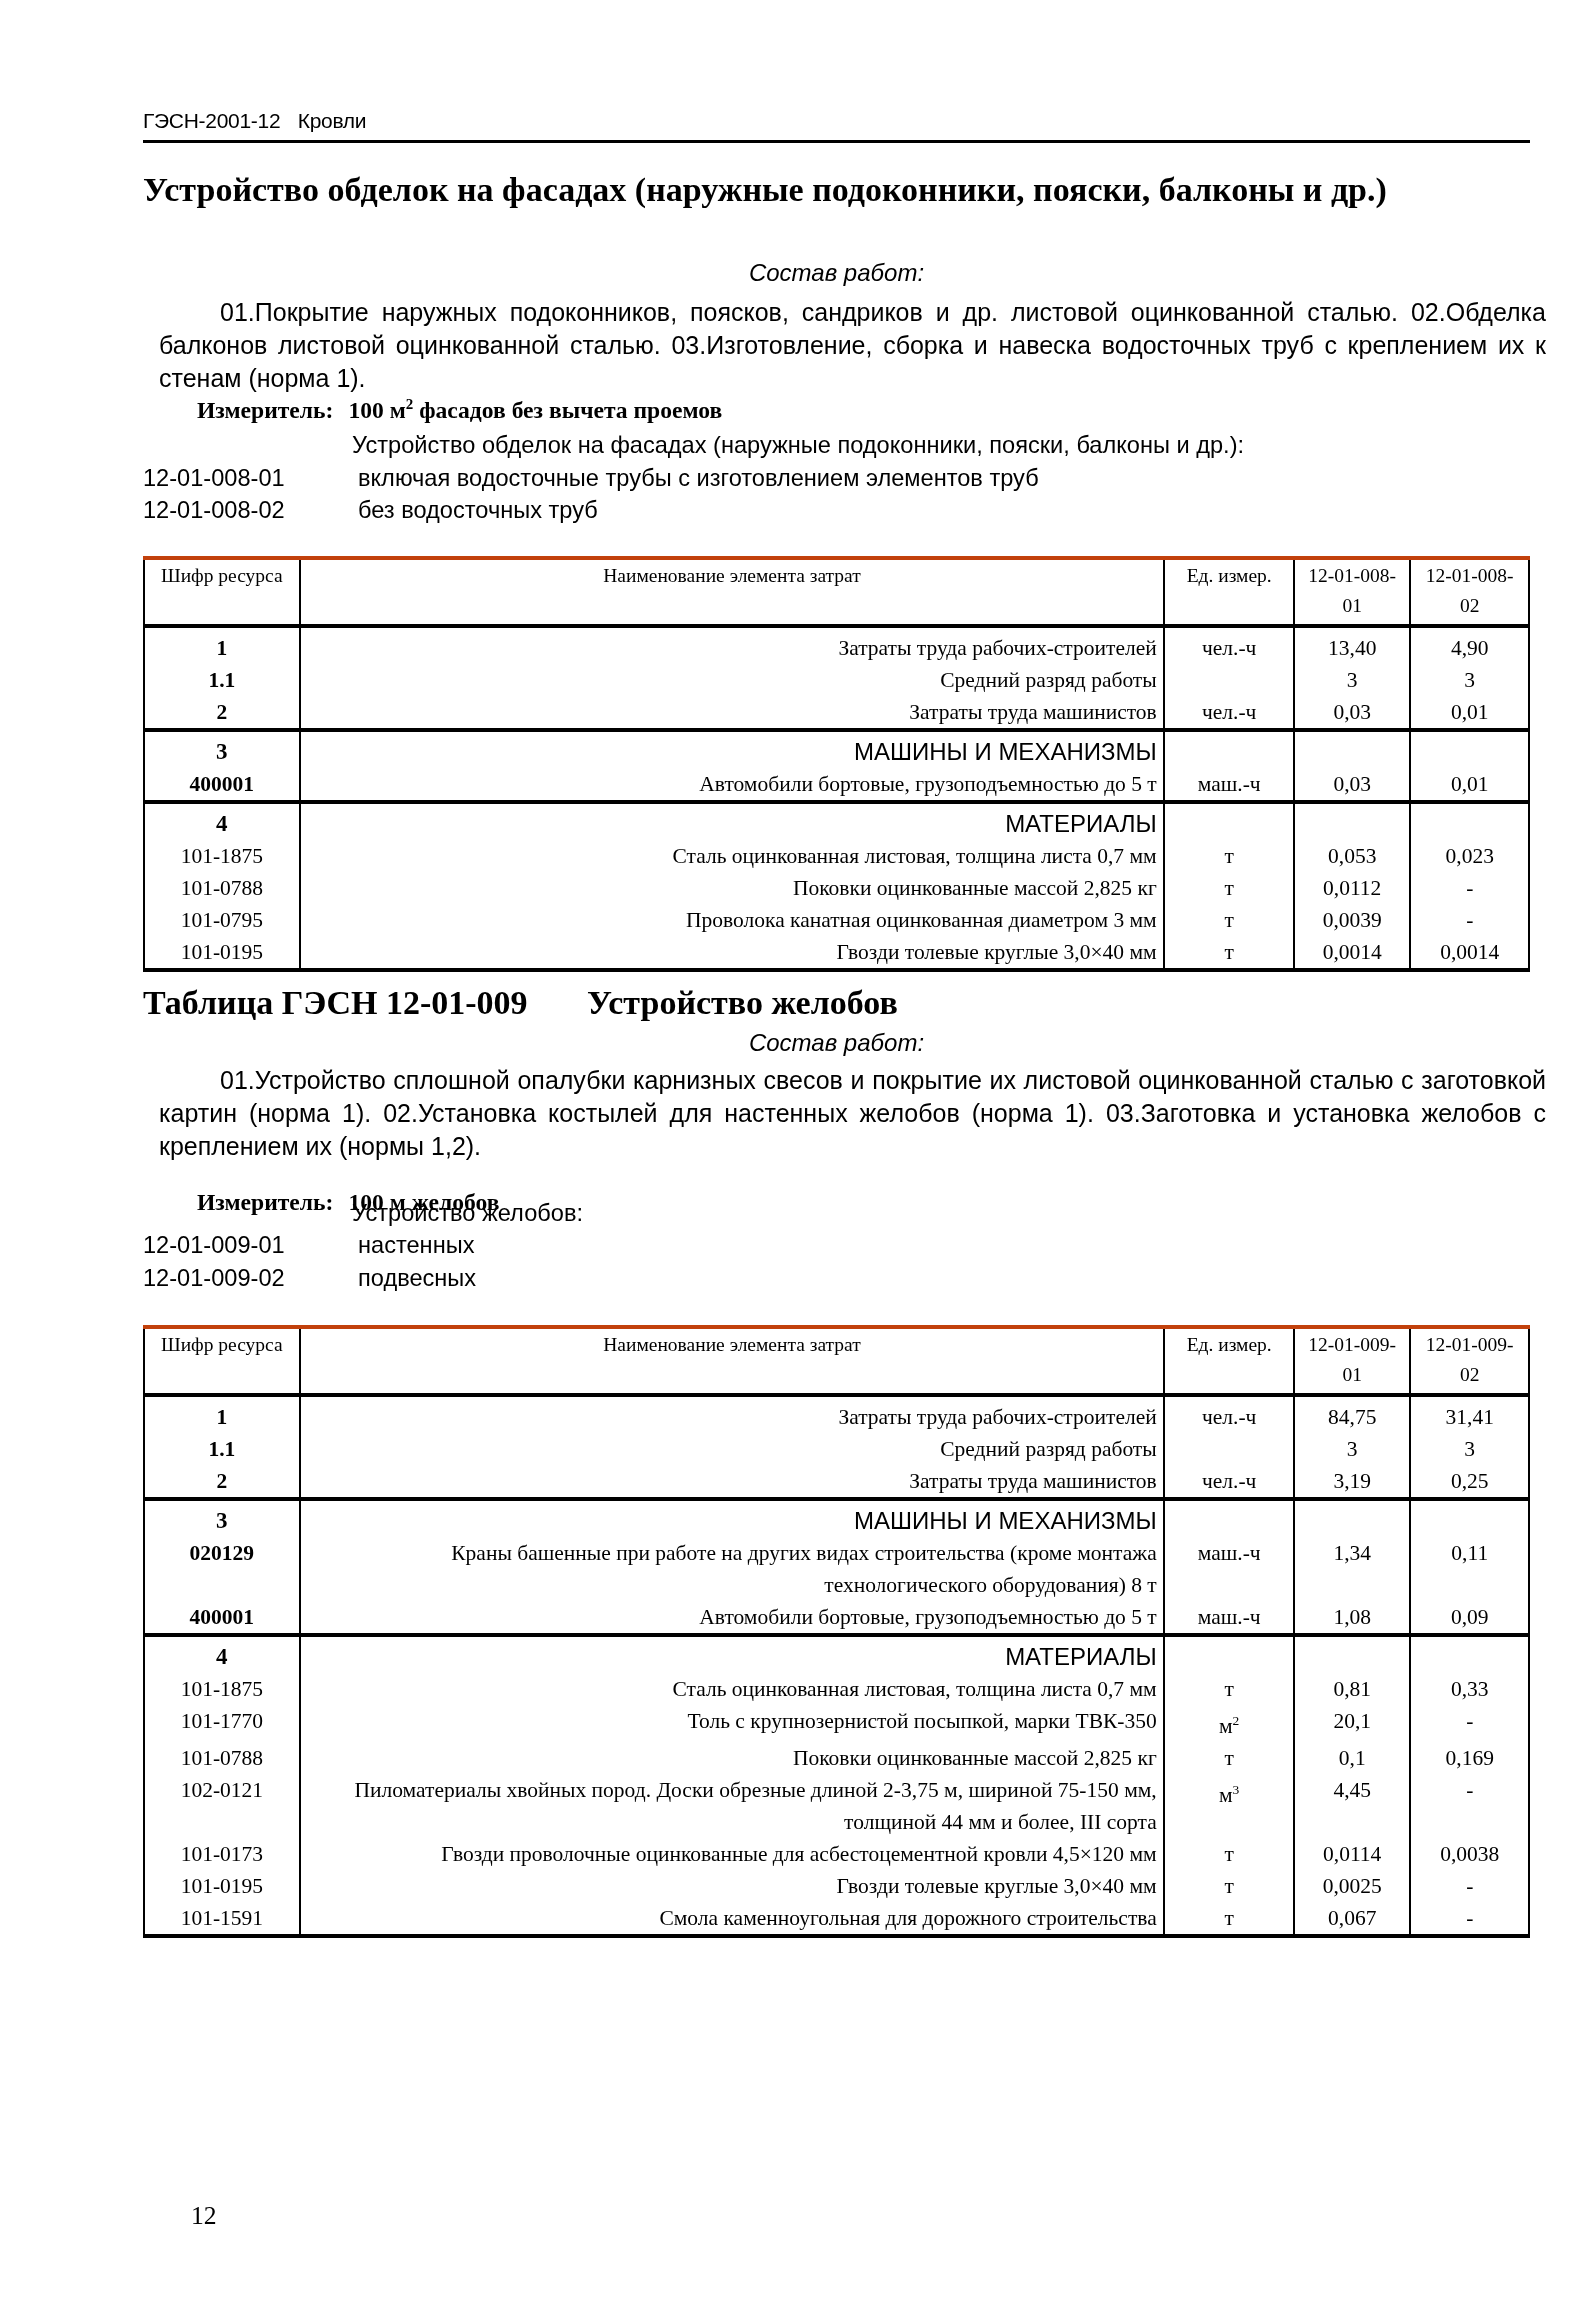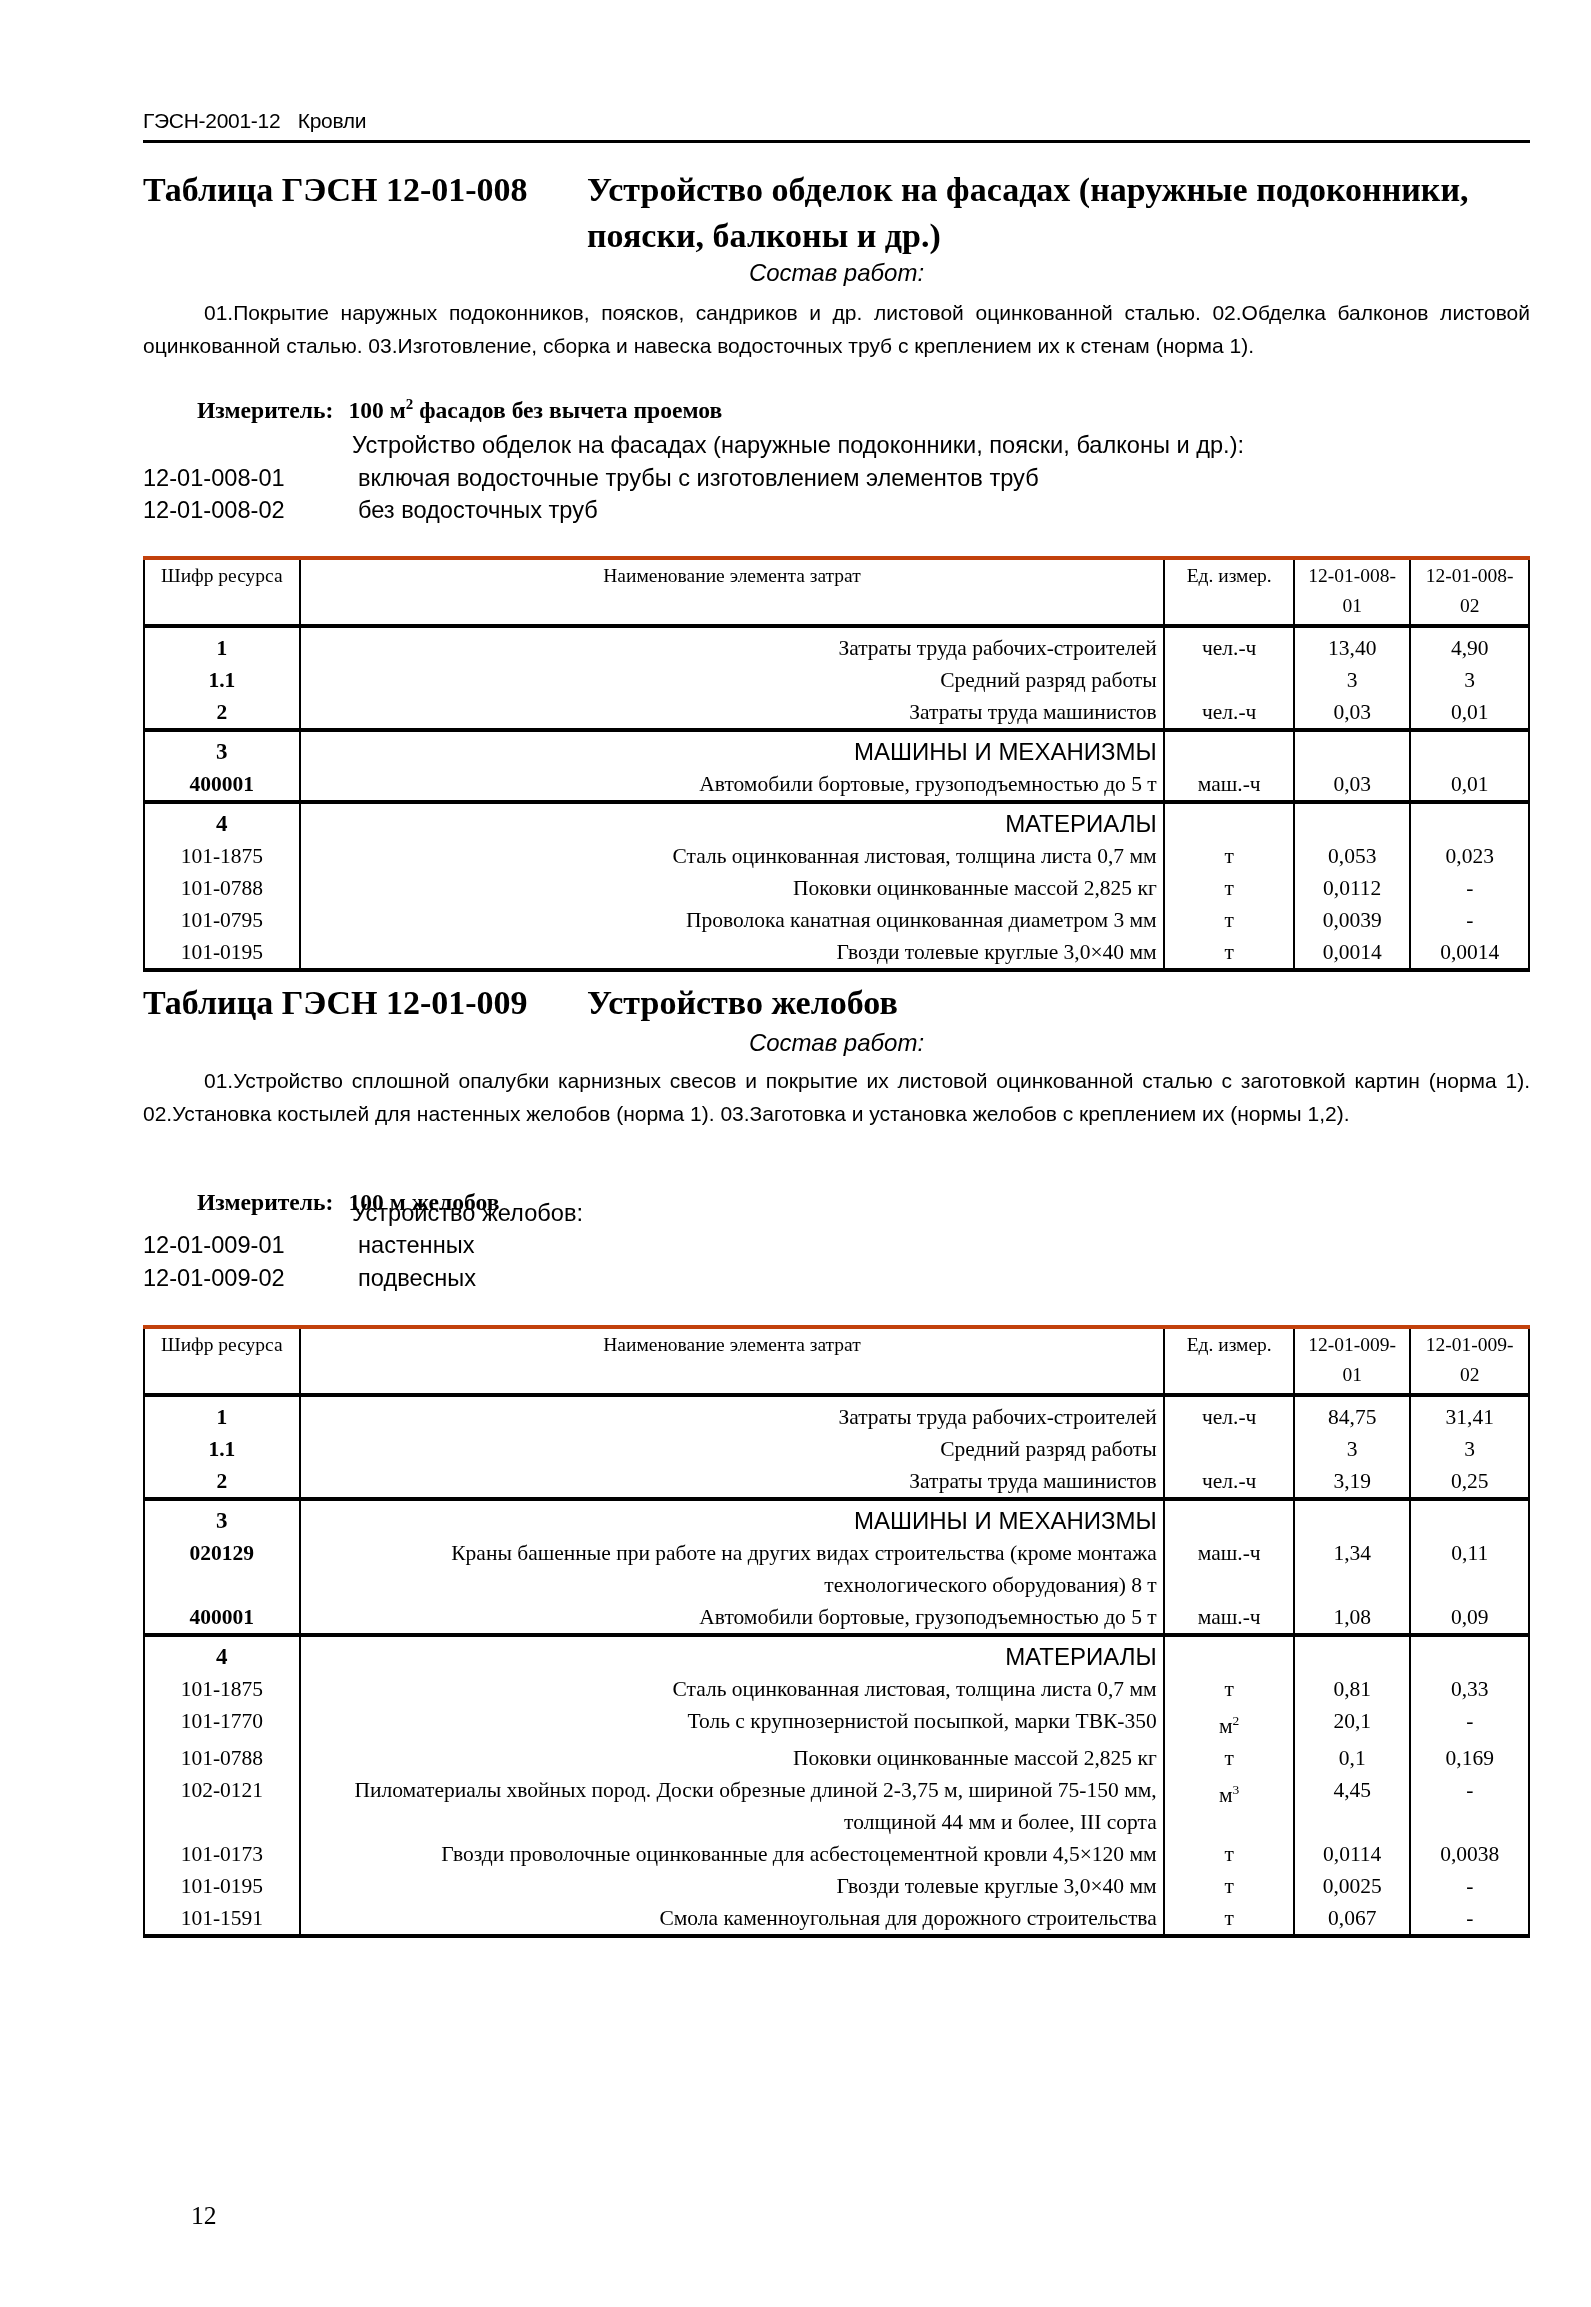--- a/index.html
+++ b/index.html
@@ -8,21 +8,21 @@
 
   .running-head { position: absolute; top: 109px; left: 0; font-family: "Liberation Sans", sans-serif; font-size: 21px; letter-spacing: -0.3px; }
   .running-head span + span { margin-left: 17.5px; }
   .head-rule { position: absolute; top: 140px; left: 0; width: 1387px; height: 3.4px; background: #000; }
 
   .tbl-title { position: absolute; left: 0; width: 1387px; font-family: "Liberation Serif", serif; font-weight: bold; font-size: 34px; line-height: 46px; display: flex; }
   .tbl-title .code { width: 444px; flex: none; white-space: nowrap; }
   .tbl-title .name { flex: 1; }
 
   .sostav { position: absolute; left: 0; width: 1387px; text-align: center; font-family: "Liberation Sans", sans-serif; font-style: italic; font-size: 24px; }
-  .works { position: absolute; left: 0; width: 1387px; font-family: "Liberation Sans", sans-serif; font-size: 21px; line-height: 33px; text-indent: 61px; text-align: justify; }
+  .works { position: absolute; left: 16px; width: 1387px; font-family: "Liberation Sans", sans-serif; font-size: 25px; line-height: 33px; text-indent: 61px; text-align: justify; }
   .meter { position: absolute; left: 54px; font-family: Liberation Serif, serif; font-weight: bold; font-size: 23.6px; }
   .meter .lbl { margin-right: 15px; }
   .meter sup { font-size: 15px; }
   .group-title { position: absolute; left: 209px; font-family: "Liberation Sans", sans-serif; font-size: 23.6px; }
   .norm { position: absolute; left: 0; font-family: "Liberation Sans", sans-serif; font-size: 23.6px; display: flex; }
   .norm .ncode { width: 215px; flex: none; }
 
   table.resources { position: absolute; left: 0; width: 1387px; border-collapse: collapse; font-family: "Liberation Serif", serif; font-size: 21.5px; }
   table.resources td, table.resources th { border-left: 2px solid #000; border-right: 2px solid #000; padding: 0 6.7px; vertical-align: top; line-height: 32px; }
   table.resources thead th { font-weight: normal; font-size: 19.5px; line-height: 30px; border-top: 4px solid #c2410c; border-bottom: 4px solid #000; padding-top: 1.3px; padding-bottom: 2.7px; }
@@ -43,21 +43,20 @@
 <body>
 
 <div class="page">
 
   <div class="running-head">
     <span>ГЭСН-2001-12</span><span>Кровли</span>
   </div>
   <div class="head-rule"></div>
 
   <div class="tbl-title" style="top:167px;">
-    <span class="code">Таблица ГЭСН  12-01-008</span>
     <span class="name">Устройство обделок на фасадах (наружные подоконники, пояски, балконы и др.)</span>
   </div>
   <div class="sostav" style="top:259px;">Состав работ:</div>
   <div class="works" style="top:296px;">01.Покрытие наружных подоконников, поясков, сандриков и др. листовой оцинкованной сталью. 02.Обделка балконов листовой оцинкованной сталью. 03.Изготовление, сборка и навеска водосточных труб с креплением их к стенам (норма 1).</div>
   <div class="meter" style="top:396px;">
     <span class="lbl">Измеритель:</span><span>100 м</span><sup>2</sup><span> фасадов без вычета проемов</span>
   </div>
   <div class="group-title" style="top:432px;">Устройство обделок на фасадах (наружные подоконники, пояски, балконы и др.):</div>
   <div class="norm" style="top:465px;">
     <span class="ncode">12-01-008-01</span>

